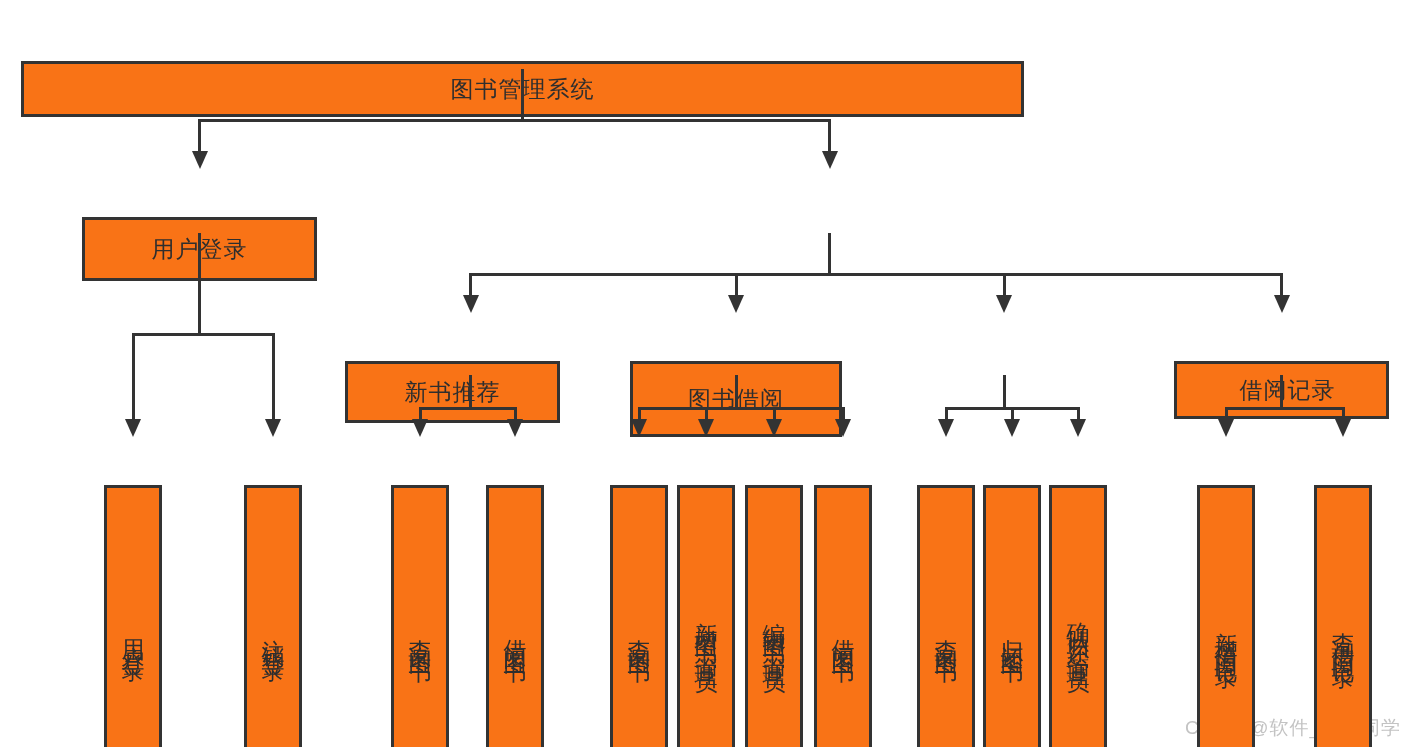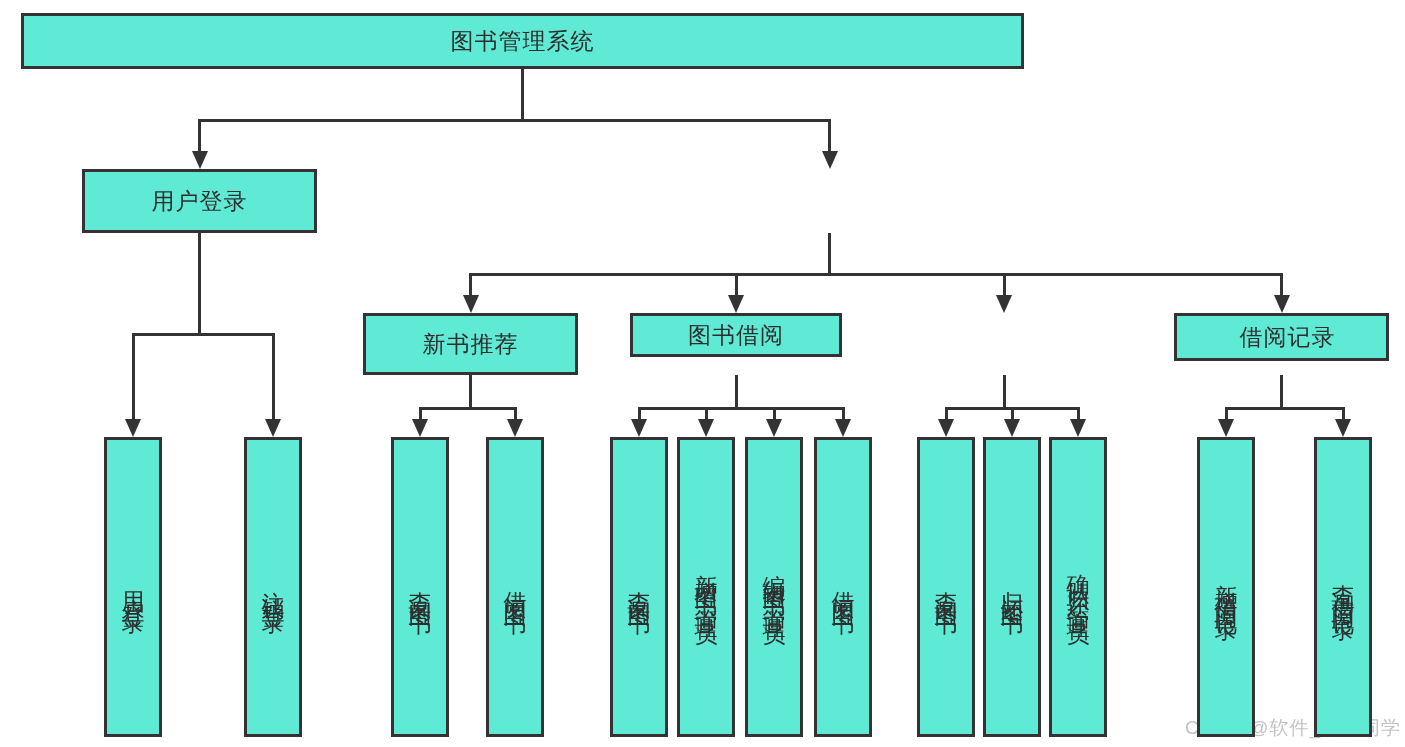--- a/index.html
+++ b/index.html
@@ -11,25 +11,26 @@
     position: relative;
     width: 1405px;
     height: 747px;
     background: #ffffff;
     overflow: hidden;
   }
   .node {
     position: absolute;
     box-sizing: border-box;
     border: 3px solid #333333;
-    background: #5eead4;
+    background: #f97316;
     display: flex;
     align-items: center;
     justify-content: center;
     color: #2e2e2e;
+    margin-top: 48px;
   }
   .node .label {
     font-size: 23px;
     letter-spacing: 1px;
     white-space: nowrap;
     color: #2e2e2e;
   }
   .node.vertical .label {
     writing-mode: vertical-rl;
     text-orientation: upright;
@@ -65,27 +66,27 @@
 <body>
 
 <div class="stage" id="stage">
   <div class="watermark">CSDN @软件_小贺同学</div>
 <div class="node" style="left: 21px; top: 13px; width: 1003px; height: 56px;">
       <span class="label">图书管理系统</span>
     </div>
     <div class="node" style="left: 82px; top: 169px; width: 235px; height: 64px;">
       <span class="label">用户登录</span>
     </div>
-    <div class="node" style="left: 363px; top: 313px; width: 215px; height: 62px;">
+    <div class="node" style="left: 345px; top: 313px; width: 215px; height: 62px;">
       <span class="label">新书推荐</span>
     </div>
-    <div class="node" style="left: 630px; top: 313px; width: 212px; height: 44px;">
+    <div class="node" style="left: 630px; top: 313px; width: 212px; height: 76px;">
       <span class="label">图书借阅</span>
     </div>
-    <div class="node" style="left: 1174px; top: 313px; width: 215px; height: 48px; padding-left: 12px;">
+    <div class="node" style="left: 1174px; top: 313px; width: 215px; height: 58px; padding-left: 12px;">
       <span class="label">借阅记录</span>
     </div>
     <div class="node vertical" style="left: 104px; top: 437px; width: 58px; height: 300px;">
       <span class="label">用户登录</span>
     </div>
     <div class="node vertical" style="left: 244px; top: 437px; width: 58px; height: 300px;">
       <span class="label">注销登录</span>
     </div>
     <div class="node vertical" style="left: 391px; top: 437px; width: 58px; height: 300px;">
       <span class="label">查询图书</span>

